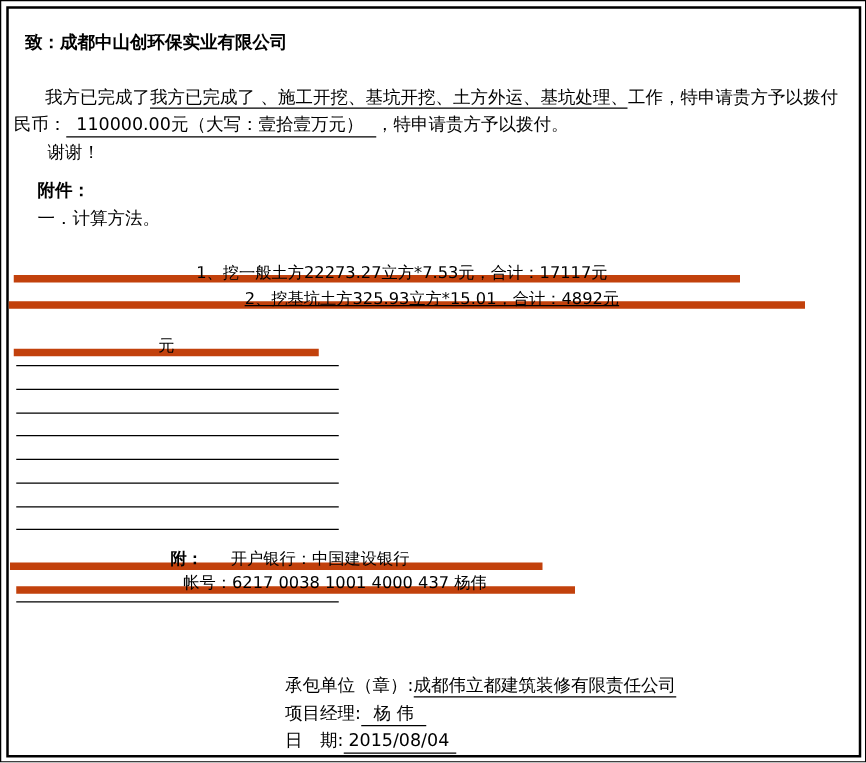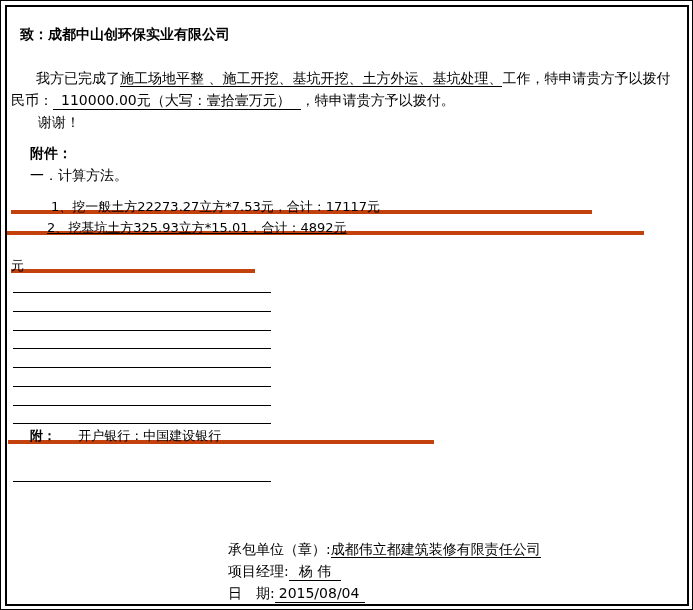--- a/index.html
+++ b/index.html
@@ -14,42 +14,43 @@
     position: absolute; left: 0; top: 0;
     width: 693px; height: 610px;
     background: #ffffff;
     border: 1px solid #000000;
   }
   .page {
     position: absolute; left: 4px; top: 4px;
     width: 684px; height: 601px;
     border: 2px solid #000000;
     background: #ffffff;
+    text-align: center;
   }
   .abs { position: absolute; white-space: nowrap; }
   .t14 { font-size: 14px; line-height: 16px; }
   .t13 { font-size: 13px; line-height: 14px; }
   .bold { font-weight: bold; }
   .u { border-bottom: 1px solid #000000; }
-  .rule-row { border-bottom: 4px solid #c2410c; overflow: visible; }
+  .rule-row { border-bottom: 6px solid #c2410c; overflow: visible; margin-top: 12px; }
   .blank-rule { height: 0; border-bottom: 1px solid #000000; }
   .pad-under { padding: 0 10px 1px 8px; }
 </style>
 </head>
 <body>
 
 <div class="canvas">
   <div class="page">
 
     <div class="abs t14 bold" style="left:13px; top:19px;">
       <span>致：</span><span>成都中山创环保实业有限公司</span>
     </div>
 
     <div class="abs t14" style="left:29px; top:63px;">
-      <span>我方已完成了</span><span class="u">施工场地平整 、施工开挖、基坑开挖、土方外运、基坑处理、</span><span>工作，特申请贵方予以拨付</span>
+      <span>我方已完成了</span><span class="u">我方已完成了 、施工开挖、基坑开挖、土方外运、基坑处理、</span><span>工作，特申请贵方予以拨付</span>
     </div>
 
     <div class="abs t14" style="left:4px; top:85px;">
       <span>民币：</span><span class="u pad-under">110000.00元（大写：壹拾壹万元）</span><span>，特申请贵方予以拨付。</span>
     </div>
 
     <div class="abs t14" style="left:31px; top:107px;">谢谢！</div>
 
     <div class="abs t14 bold" style="left:23px; top:138px;">附件：</div>
     <div class="abs t14" style="left:23px; top:160px;">一．计算方法。</div>
@@ -71,20 +72,23 @@
     <div class="abs blank-rule" style="left:6px; top:341px; width:258px;"></div>
     <div class="abs blank-rule" style="left:6px; top:360px; width:258px;"></div>
     <div class="abs blank-rule" style="left:6px; top:379px; width:258px;"></div>
     <div class="abs blank-rule" style="left:6px; top:398px; width:258px;"></div>
     <div class="abs blank-rule" style="left:6px; top:416px; width:258px;"></div>
 
     <div class="abs t13 rule-row" style="left:1px; top:422px; width:426px; height:15px;">
       <span class="bold" style="margin-left:22px;">附：</span>
       <span style="margin-left:18px;">开户银行：</span><span>中国建设银行</span>
     </div>
+    <div class="abs t13 rule-row" style="left:6px; top:441px; width:447px; height:15px; padding-left:63px;">
+      <span>帐号：</span><span>6217 0038 1001 4000 437  杨伟</span>
+    </div>
     <div class="abs blank-rule" style="left:6px; top:474px; width:258px;"></div>
 
     <div class="abs t14" style="left:221px; top:556px;">
       <span>项目经理:</span><span class="u" style="padding:0 10px 1px 10px;">杨 伟</span>
     </div>
     <div class="abs t14" style="left:221px; top:534px;">
       <span>承包单位（章）:</span><span class="u">成都伟立都建筑装修有限责任公司</span>
     </div>
     <div class="abs t14" style="left:221px; top:578px;">
       <span>日　期:</span><span class="u" style="padding:0 6px 1px 4px;">2015/08/04</span>

